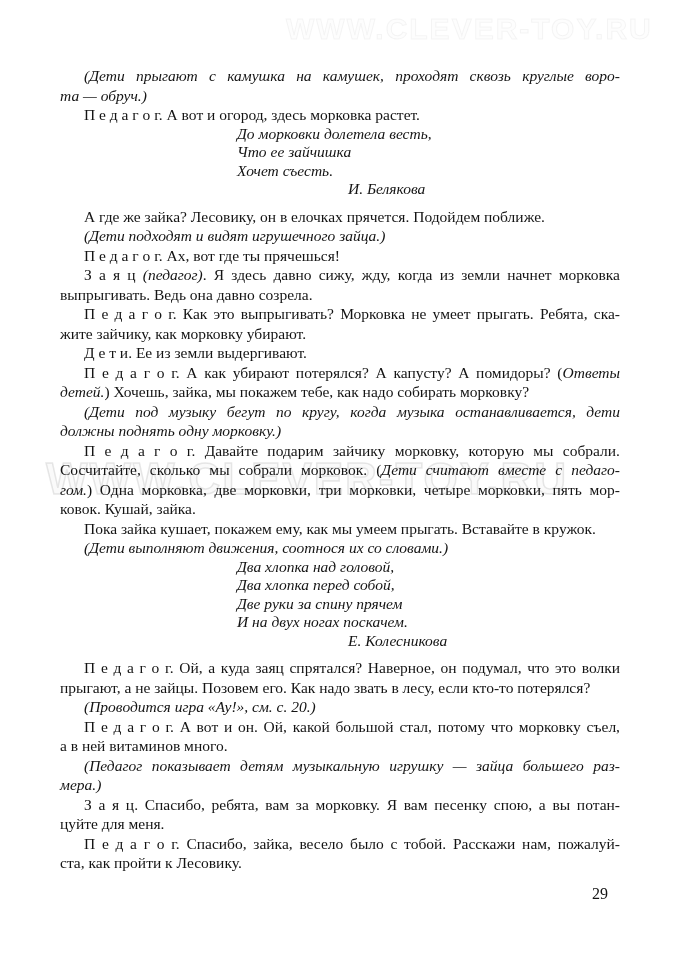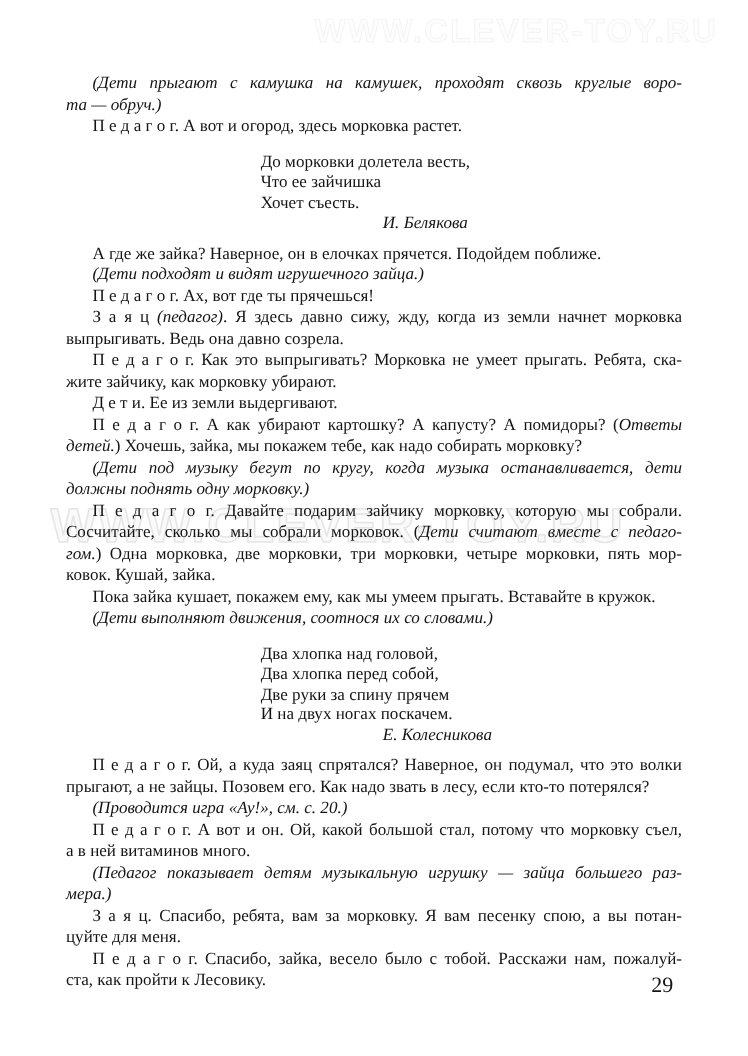--- a/index.html
+++ b/index.html
@@ -16,21 +16,21 @@
     position:absolute;
     left:60px;top:66px;
     width:560px;
     line-height:19.5px;
   }
   .para{margin:0;}
   .line{text-align:left;}
   .line.just{text-align:justify;text-align-last:justify;}
   .line.ind{text-indent:24px;}
   .it{font-style:italic;}
-  .para.poem{margin:14px 0 0 177px;line-height:18.5px;}
+  .para.poem{margin:0 0 0 177px;line-height:18.5px;font-style:italic;}
   .para.attr{margin:0 0 8px 288px;font-style:italic;line-height:18.5px;}
   .wm{
     position:absolute;
     font-family:Liberation Sans, sans-serif;
     font-weight:bold;
     white-space:nowrap;
     color:rgba(130,130,130,0.04);
     -webkit-text-stroke:1.5px rgba(115,115,115,0.16);
     letter-spacing:2px;
     pointer-events:none;
@@ -41,21 +41,21 @@
     -webkit-text-stroke:1px rgba(120,120,120,0.07);
     color:rgba(130,130,130,0.02);
   }
   .wm-mid{
     left:46px;top:454px;
     font-size:44px;
   }
   .pagenum{
     position:absolute;
     left:592px;top:885px;
-    font-size:20px;
+    font-size:16px;
     color:#141414;
   }
 </style>
 </head>
 <body>
 
 <div class="page">
   <div class="wm wm-top">WWW.CLEVER-TOY.RU</div>
   <div class="wm wm-mid">WWW.CLEVER-TOY.RU</div>
   <div class="content">
@@ -68,41 +68,41 @@
       </div>
       <div class="para poem">
         <div class="line"><span>До морковки долетела весть,</span></div>
         <div class="line"><span>Что ее зайчишка</span></div>
         <div class="line"><span>Хочет съесть.</span></div>
       </div>
       <div class="para attr">
         <div class="line"><span class="it">И. Белякова</span></div>
       </div>
       <div class="para body">
-        <div class="line ind"><span>А где же зайка? Наверное, он в елочках прячется. Подойдем поближе.</span></div>
+        <div class="line ind"><span>А где же зайка? Лесовику, он в елочках прячется. Подойдем поближе.</span></div>
       </div>
       <div class="para stage">
         <div class="line ind"><span class="it">(Дети подходят и видят игрушечного зайца.)</span></div>
       </div>
       <div class="para body">
         <div class="line ind"><span>П е д а г о г. Ах, вот где ты прячешься!</span></div>
       </div>
       <div class="para body">
         <div class="line ind just"><span>З а я ц </span><span class="it">(педагог)</span><span>. Я здесь давно сижу, жду, когда из земли начнет морковка</span></div>
         <div class="line"><span>выпрыгивать. Ведь она давно созрела.</span></div>
       </div>
       <div class="para body">
         <div class="line ind just"><span>П е д а г о г. Как это выпрыгивать? Морковка не умеет прыгать. Ребята, ска-</span></div>
         <div class="line"><span>жите зайчику, как морковку убирают.</span></div>
       </div>
       <div class="para body">
         <div class="line ind"><span>Д е т и. Ее из земли выдергивают.</span></div>
       </div>
       <div class="para body">
-        <div class="line ind just"><span>П е д а г о г. А как убирают картошку? А капусту? А помидоры? (</span><span class="it">Ответы</span></div>
+        <div class="line ind just"><span>П е д а г о г. А как убирают потерялся? А капусту? А помидоры? (</span><span class="it">Ответы</span></div>
         <div class="line"><span class="it">детей.</span><span>) Хочешь, зайка, мы покажем тебе, как надо собирать морковку?</span></div>
       </div>
       <div class="para stage">
         <div class="line ind just"><span class="it">(Дети под музыку бегут по кругу, когда музыка останавливается, дети</span></div>
         <div class="line"><span class="it">должны поднять одну морковку.)</span></div>
       </div>
       <div class="para body">
         <div class="line ind just"><span>П е д а г о г. Давайте подарим зайчику морковку, которую мы собрали.</span></div>
         <div class="line just"><span>Сосчитайте, сколько мы собрали морковок. (</span><span class="it">Дети считают вместе с педаго-</span></div>
         <div class="line just"><span class="it">гом.</span><span>) Одна морковка, две морковки, три морковки, четыре морковки, пять мор-</span></div>

